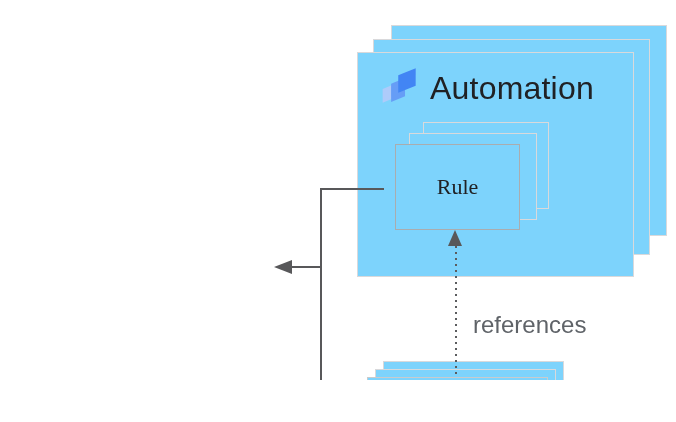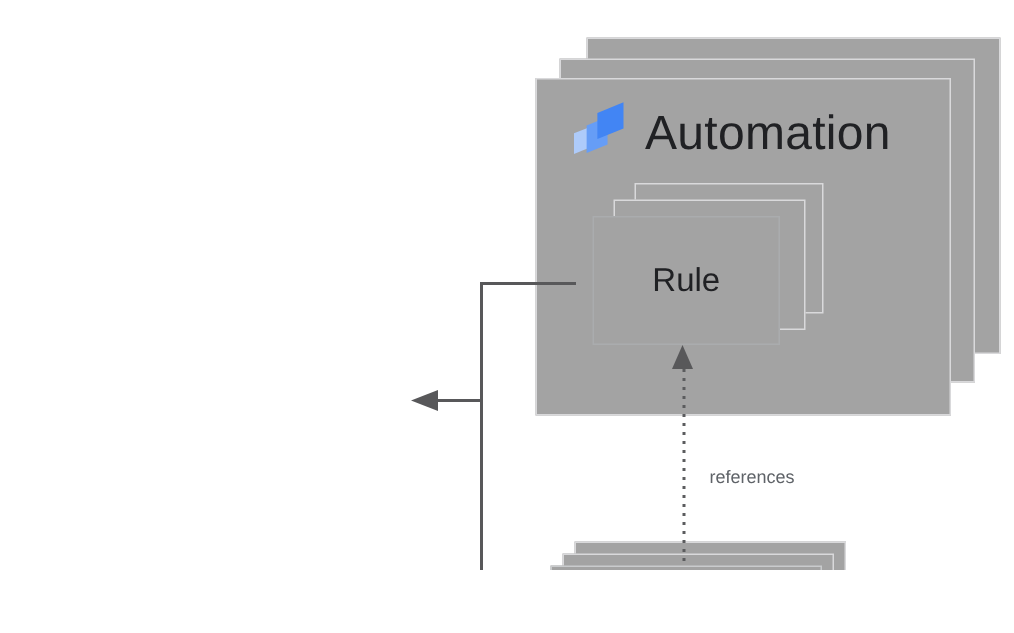--- a/index.html
+++ b/index.html
@@ -6,22 +6,23 @@
   body { font-family: "Liberation Sans", sans-serif; background: #ffffff; }
   .canvas {
     position: relative;
     width: 676px; height: 380px;
     background: #ffffff;
     overflow: hidden;
   }
   
   .box {
     position: absolute;
-    background: #a3a3a3;
+    background: #7dd3fc;
     border: 1px solid #d9d9db;
+    font-family: Liberation Serif, serif;
   }
   .box.dark-border { border-color: #aaacae; }
 
   
   .auto-l3 { left: 391px; top: 25px;  width: 276px; height: 211px; }
   .auto-l2 { left: 373px; top: 39px;  width: 277px; height: 216px; }
   .auto-l1 { left: 357px; top: 52px;  width: 277px; height: 225px; }
   .auto-header {
     position: absolute; left: 379px; top: 66px;
     display: flex; align-items: center; gap: 7px;
@@ -78,21 +79,21 @@
     background-image: repeating-linear-gradient(to bottom, #5b5c5e 0 2px, transparent 2px 6px);
   }
   .arrowhead-up {
     position: absolute; left: 448px; top: 230px; z-index: 20;
     width: 0; height: 0;
     border-left: 7px solid transparent; border-right: 7px solid transparent;
     border-bottom: 16px solid #58585a;
   }
   .references-label {
     position: absolute; left: 473px; top: 311px; z-index: 20;
-    font-size: 12px; color: #5f6368;
+    font-size: 24px; color: #5f6368;
   }
 
   .icon-lg { width: 44px; height: 44px; }
   .icon-md { width: 36px; height: 36px; }
   .icon-sm { width: 20px; height: 20px; }
 </style>
 </head>
 <body>
 
 <div class="canvas">

